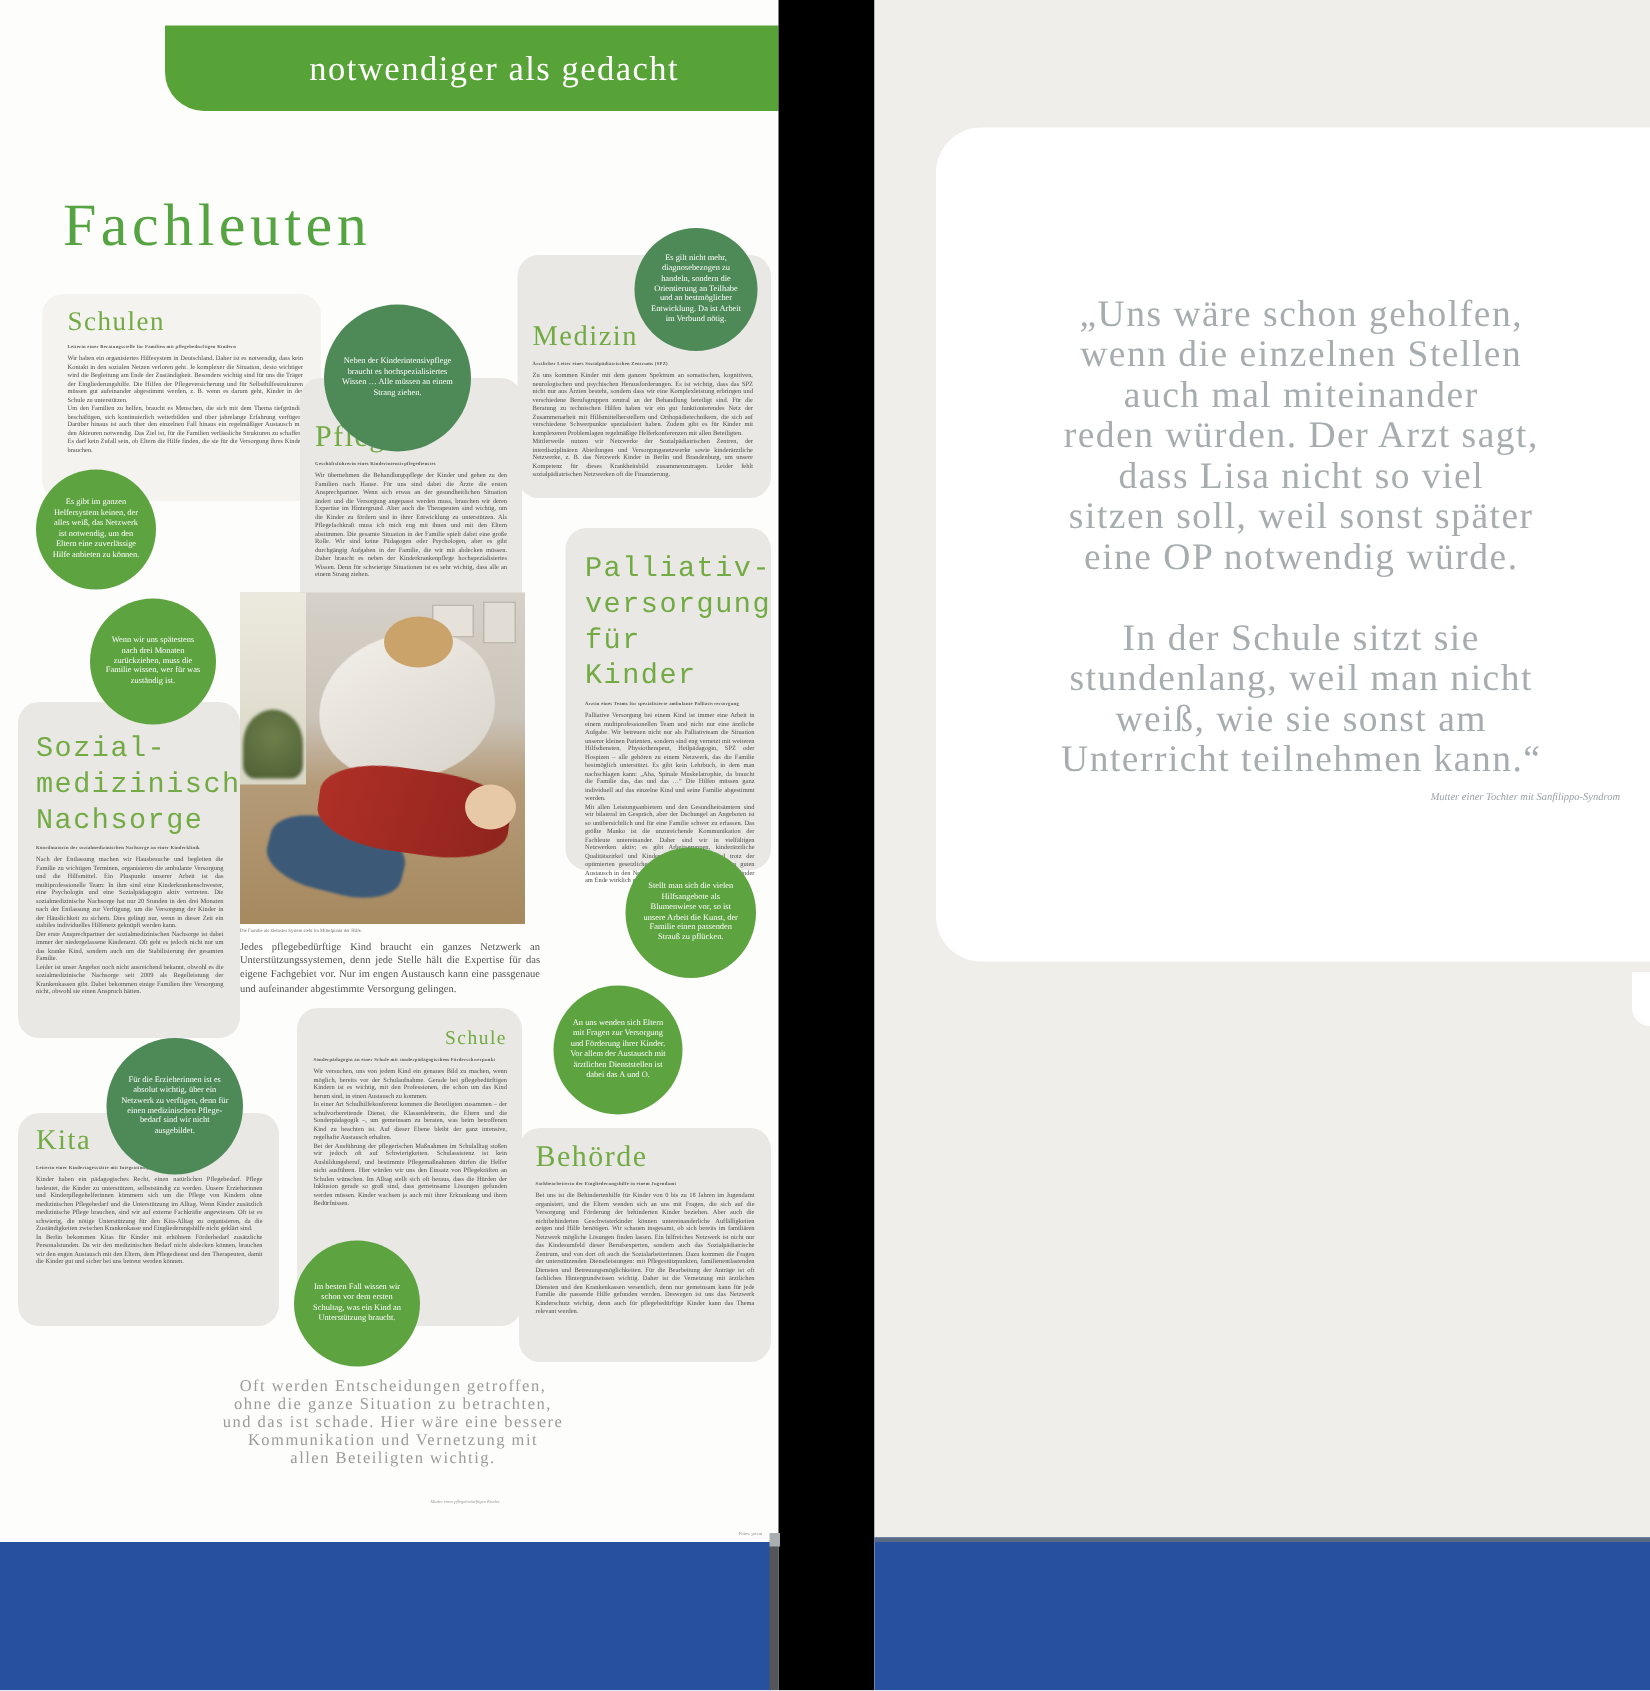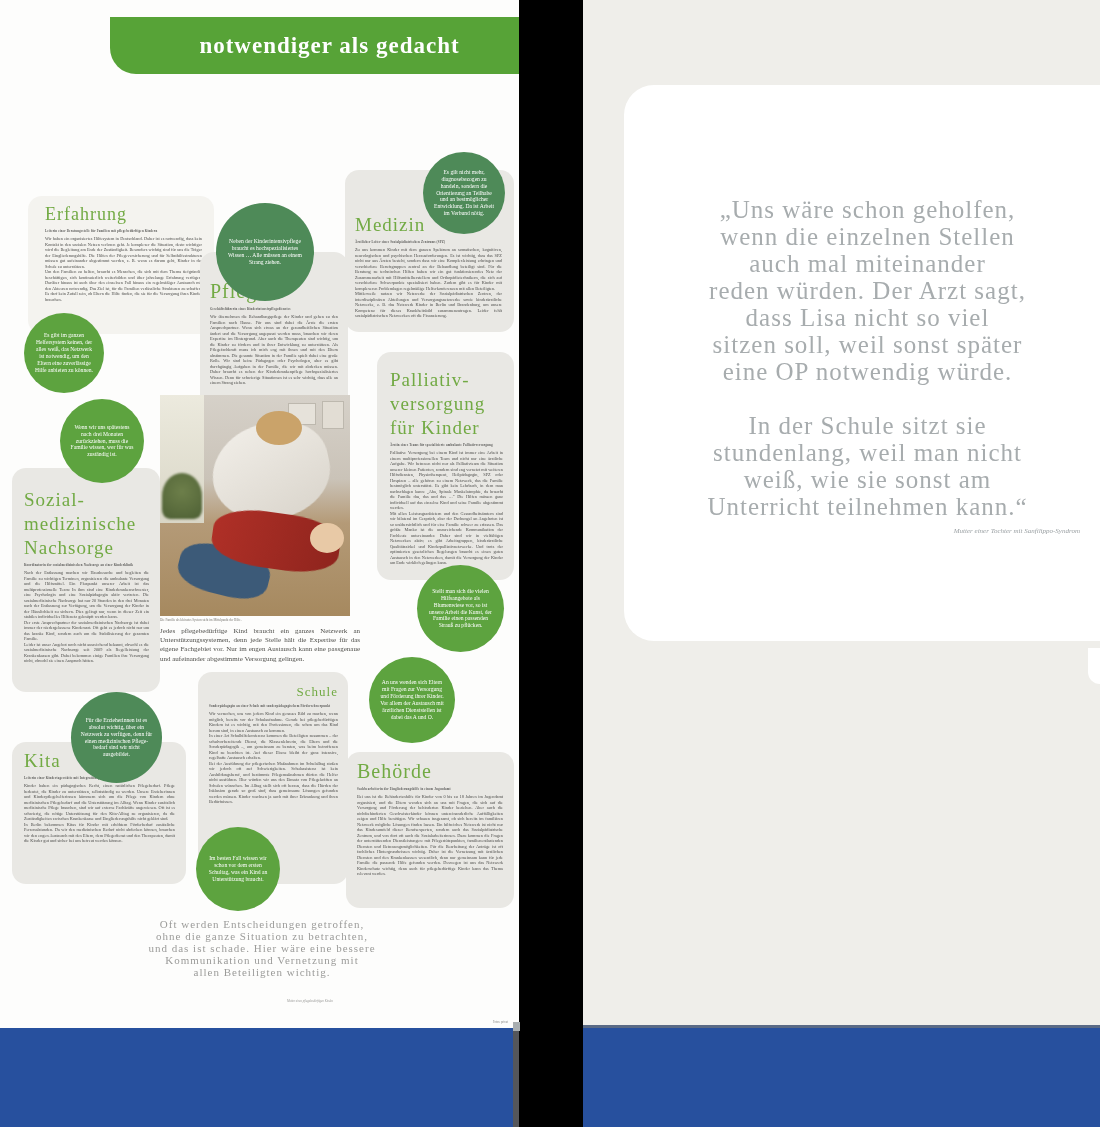--- a/index.html
+++ b/index.html
@@ -2,27 +2,27 @@
 <html><head>
 <meta charset="utf-8">
 <style>
   html,body{margin:0;padding:0;background:#fff;}
   #canvas{position:relative;width:1100px;height:1127px;overflow:hidden;
           font-family:"Liberation Serif",serif;background:#fdfdfc;}
   
   .left-base{position:absolute;left:0;top:0;width:519px;height:1127px;background:#fdfdfc;}
   .banner{position:absolute;left:110px;top:17px;width:409px;height:57px;background:#57a337;
           border-radius:0 0 0 26px;display:flex;align-items:center;justify-content:center;}
-  .banner span{color:#fff;font-weight:bold;font-size:23px;letter-spacing:1px;padding-left:30px;}
+  .banner span{color:#fff;font-weight:normal;font-size:23px;letter-spacing:1px;padding-left:30px;}
   .title1{position:absolute;left:96px;top:84px;width:440px;text-align:center;
           font-size:40px;color:#55a341;letter-spacing:3px;}
   .title2{position:absolute;left:42px;top:126px;font-size:40px;color:#55a341;letter-spacing:3px;}
   .panel{position:absolute;box-sizing:border-box;background:#e9e8e4;border-radius:14px;}
   .hd{color:#72aa44;font-weight:normal;letter-spacing:1px;margin:0;}
-  .hd-multi{white-space:pre-line;line-height:1.25;}
+  .hd-multi{white-space:pre-line;line-height:1.25;font-family:Liberation Mono, monospace;}
   .sub{font-size:3.1px;font-weight:bold;color:#5a5a58;letter-spacing:.2px;margin:4px 0 3px;}
   .bd{font-size:4.3px;line-height:1.28;color:#4c4c4a;text-align:justify;white-space:pre-line;}
   #p-beratung{left:28px;top:196px;width:186px;height:138px;background:#f4f3ef;padding:8px 12px 0 17px;}
   #p-beratung .hd{font-size:18px;}
   #p-medizin{left:345px;top:170px;width:169px;height:162px;padding:44px 12px 0 10px;}
   #p-medizin .hd{font-size:19px;}
   #p-pflege{left:200px;top:252px;width:148px;height:168px;padding:28px 10px 0 10px;}
   #p-pflege .hd{font-size:20px;}
   #p-palliativ{left:377px;top:352px;width:137px;height:228px;padding:16px 11px 0 13px;}
   #p-palliativ .hd{font-size:19px;}
@@ -95,23 +95,24 @@
 </style>
 </head>
 <body>
 
 <div id="canvas">
 
   <div class="left-base">
     <div class="banner">
       <span>notwendiger als gedacht</span>
     </div>
+    <div class="title2">Fachleuten</div>
 
     <div class="panel" id="p-beratung">
-      <h2 class="hd">Erfahrung</h2>
+      <h2 class="hd">Schulen</h2>
       <div class="sub">Leiterin einer Beratungsstelle für Familien mit pflegebedürftigen Kindern</div>
       <div class="bd">Wir haben ein organisiertes Hilfesystem in Deutschland. Daher ist es notwendig, dass kein Kontakt in den sozialen Netzen verloren geht. Je komplexer die Situation, desto wichtiger wird die Begleitung am Ende der Zuständigkeit. Besonders wichtig sind für uns die Träger der Eingliederungshilfe. Die Hilfen der Pflegeversicherung und für Selbsthilfestrukturen müssen gut aufeinander abgestimmt werden, z. B. wenn es darum geht, Kinder in der Schule zu unterstützen.
 Um den Familien zu helfen, braucht es Menschen, die sich mit dem Thema tiefgründig beschäftigen, sich kontinuierlich weiterbilden und über jahrelange Erfahrung verfügen. Darüber hinaus ist auch über den einzelnen Fall hinaus ein regelmäßiger Austausch mit den Akteuren notwendig. Das Ziel ist, für die Familien verlässliche Strukturen zu schaffen. Es darf kein Zufall sein, ob Eltern die Hilfe finden, die sie für die Versorgung ihres Kindes brauchen.</div>
     </div>
 
     <div class="panel" id="p-medizin">
       <h2 class="hd">Medizin</h2>
       <div class="sub">Ärztlicher Leiter eines Sozialpädiatrischen Zentrums (SPZ)</div>
       <div class="bd">Zu uns kommen Kinder mit dem ganzen Spektrum an somatischen, kognitiven, neurologischen und psychischen Herausforderungen. Es ist wichtig, dass das SPZ nicht nur aus Ärzten besteht, sondern dass wir eine Komplexleistung erbringen und verschiedene Berufsgruppen zentral an der Behandlung beteiligt sind. Für die Beratung zu technischen Hilfen haben wir ein gut funktionierendes Netz der Zusammenarbeit mit Hilfsmittelherstellern und Orthopädietechnikern, die sich auf verschiedene Schwerpunkte spezialisiert haben. Zudem gibt es für Kinder mit komplexeren Problemlagen regelmäßige Helferkonferenzen mit allen Beteiligten.
 Mittlerweile nutzen wir Netzwerke der Sozialpädiatrischen Zentren, der interdisziplinären Abteilungen und Versorgungsnetzwerke sowie kinderärztliche Netzwerke, z. B. das Netzwerk Kinder in Berlin und Brandenburg, um unsere Kompetenz für dieses Krankheitsbild zusammenzutragen. Leider fehlt sozialpädiatrischen Netzwerken oft die Finanzierung.</div>

